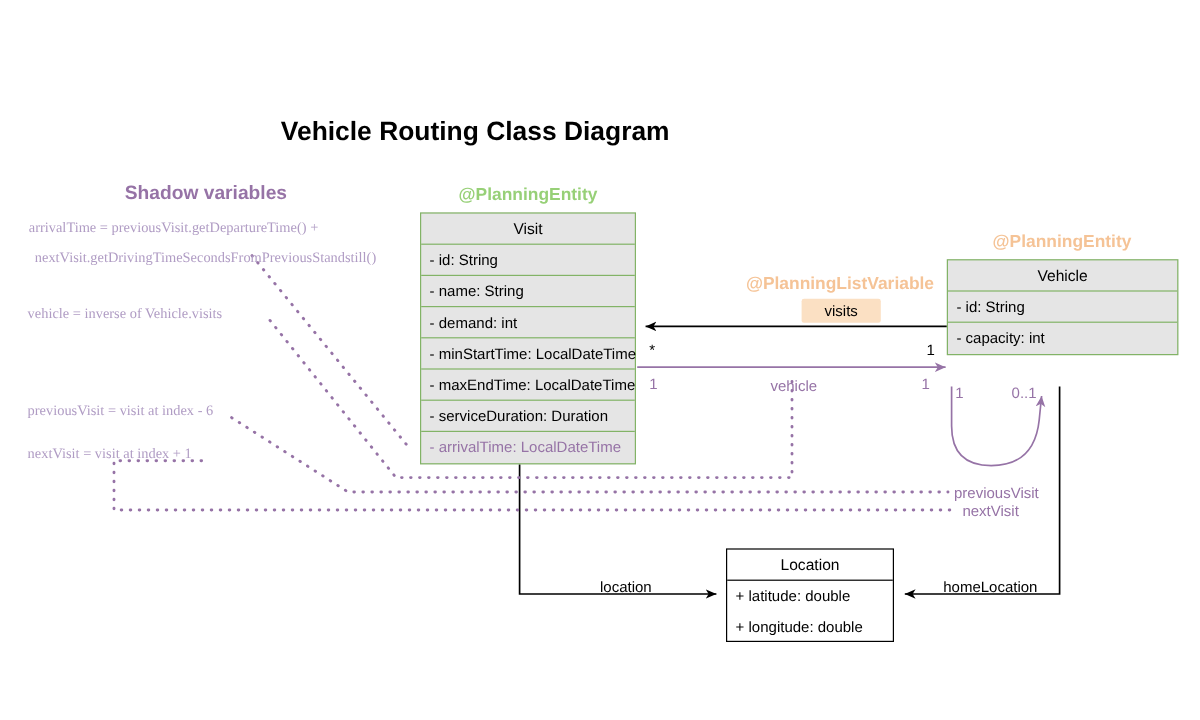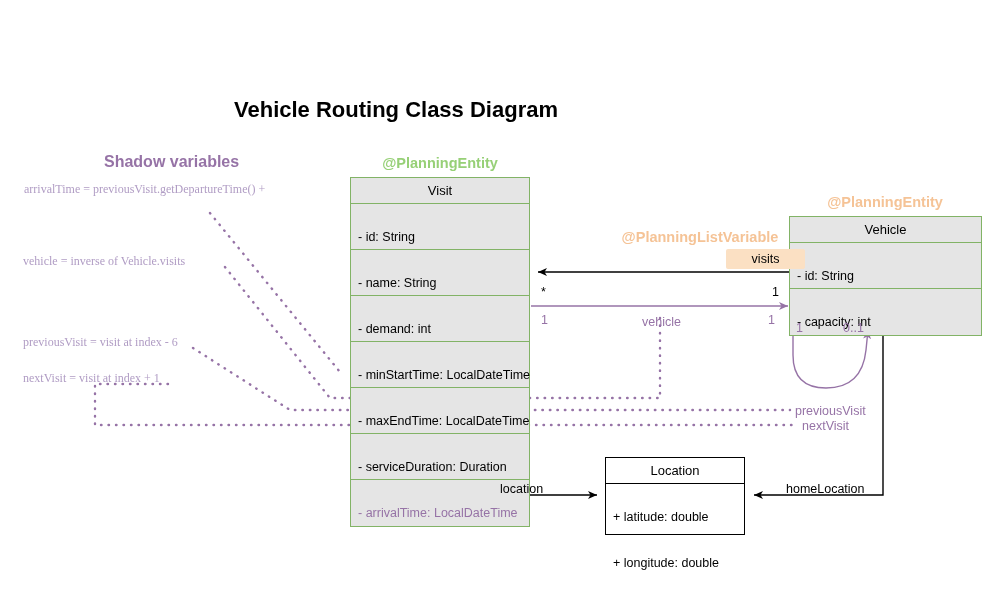--- a/index.html
+++ b/index.html
@@ -64,21 +64,20 @@
   }
   .umlclass .attr-row {
     height: 26px;
     line-height: 26px;
     padding-left: 7px;
     font-size: 12.5px;
     color: #000000;
     border-bottom: 1px solid #82b366;
     box-sizing: border-box;
     white-space: nowrap;
-    margin-top: 20px;
   }
   .umlclass.plain .attr-row {
     border-bottom: none;
     height: 26px;
   }
   .umlclass .attr-row:last-child {
     border-bottom: none;
   }
   .umlclass .attr-row.shadow {
     color: #9673a6;
@@ -167,20 +166,21 @@
     <g>
       <path d="M 168,384 L 95,384 L 95,425 L 798,425" fill="none" stroke="#9673a6" stroke-width="2.4" stroke-linecap="round" stroke-dasharray="0.5 7"></path>
     </g>
   </svg>
 
   <div class="diagram-title">Vehicle Routing Class Diagram</div>
 
   <div class="shadow-title" style="left:104px; top:153px;">Shadow variables</div>
 
   <div class="shadow-note" style="left:24px; top:182px;">arrivalTime = previousVisit.getDepartureTime() +</div>
+  <div class="shadow-note" style="left:29px; top:207px;">nextVisit.getDrivingTimeSecondsFromPreviousStandstill()</div>
   <div class="shadow-note" style="left:23px; top:254px;">vehicle = inverse of Vehicle.visits</div>
   <div class="shadow-note" style="left:23px; top:335px;">previousVisit = visit at index - 6</div>
   <div class="shadow-note" style="left:23px; top:371px;">nextVisit = visit at index + 1</div>
 
   <div class="stereotype" style="left:330px; top:155px; width:220px; color:#97d077;">@PlanningEntity</div>
 
   <div class="umlclass" style="left:350px; top:177px; width:180px;">
     <div class="title-row">Visit</div>
     <div class="attr-row">- id: String</div>
     <div class="attr-row">- name: String</div>
@@ -200,21 +200,21 @@
   </div>
 
   <div class="umlclass plain" style="left:605px; top:457px; width:140px; height:78px;">
     <div class="title-row">Location</div>
     <div class="attr-row">+ latitude: double</div>
     <div class="attr-row">+ longitude: double</div>
   </div>
 
   <div class="stereotype" style="left:610px; top:229px; width:180px; color:#f5c396;">@PlanningListVariable</div>
 
-  <div class="badge" style="left:726px; top:249px; width:79px;">visits</div>
+  <div class="badge" style="left:668px; top:249px; width:66px;">visits</div>
 
   <div class="edge-label" style="left:541px; top:285px;">*</div>
   <div class="edge-label" style="left:772px; top:285px;">1</div>
 
   <div class="edge-label purple" style="left:541px; top:313px;">1</div>
   <div class="edge-label purple" style="left:642px; top:315px;">vehicle</div>
   <div class="edge-label purple" style="left:768px; top:313px;">1</div>
 
   <div class="edge-label purple" style="left:796px; top:321px;">1</div>
   <div class="edge-label purple" style="left:843px; top:321px;">0..1</div>

